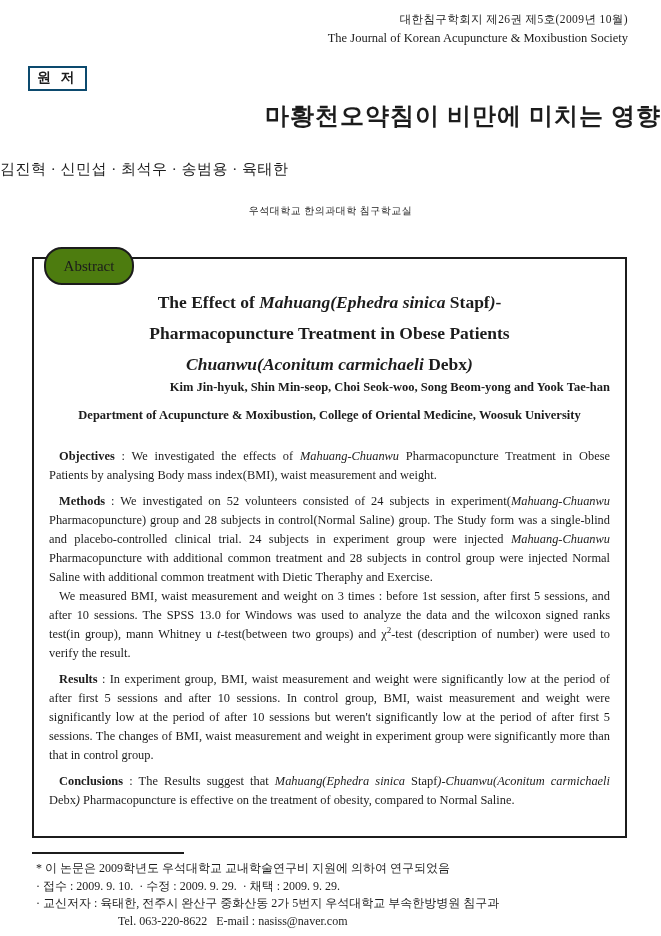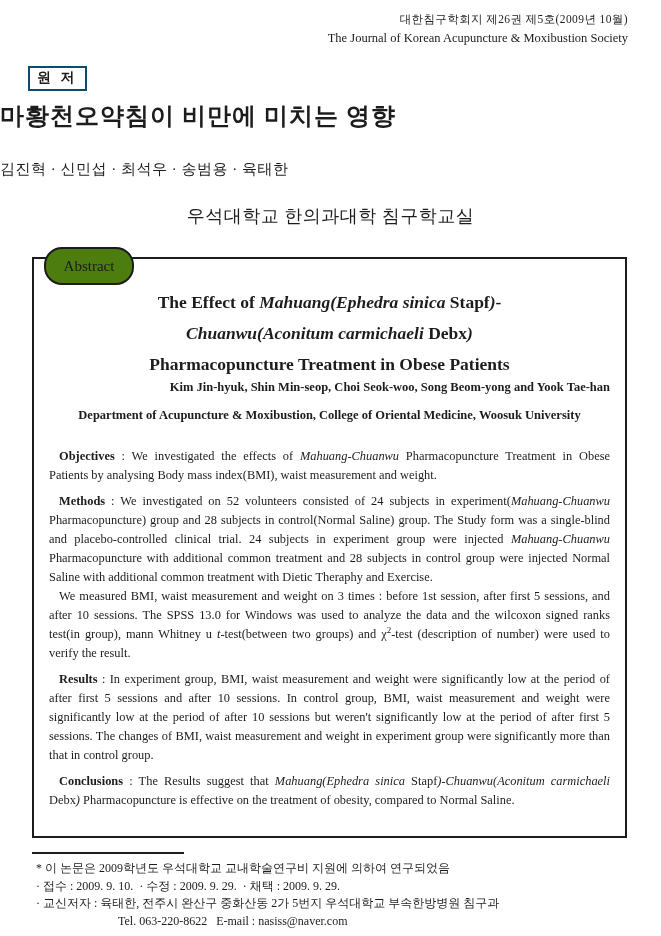--- a/index.html
+++ b/index.html
@@ -24,30 +24,30 @@
     position: absolute; left: 28px; top: 66px;
     border: 2px solid #0c4a6e;
     padding: 1px 7px 2px 7px;
     font-weight: bold; font-size: 14px; letter-spacing: 3px;
     background: #fff;
   }
 
   
   .title-kr {
     position: absolute; top: 100px; left: 0; right: 0;
-    margin: 0; text-align: left;
+    margin: 0; text-align: right;
     font-size: 24px; font-weight: bold; letter-spacing: 1px;
   }
   .authors-kr {
     position: absolute; top: 160px; left: 0; right: 0;
     font-size: 15px; letter-spacing: 0.5px;
   }
   .affil-kr {
     position: absolute; top: 204px; left: 0; right: 0;
-    text-align: center; font-size: 18px; letter-spacing: 0.5px;
+    text-align: center; font-size: 10px; letter-spacing: 0.5px;
   }
 
   
   .abstract-box {
     position: absolute; left: 32px; top: 257px;
     width: 595px; height: 581px;
     border: 2px solid #1c1c1c;
     box-sizing: border-box;
     background: #fff;
   }
@@ -100,22 +100,22 @@
   <h1 class="title-kr">마황천오약침이 비만에 미치는 영향</h1>
   <div class="authors-kr">김진혁 · 신민섭 · 최석우 · 송범용 · 육태한</div>
   <div class="affil-kr">우석대학교 한의과대학 침구학교실</div>
 
   <div class="abstract-pill">Abstract</div>
 
   <div class="abstract-box">
     <div class="abstract-content">
       <div class="etitle">
           <div>The Effect of <i>Mahuang(Ephedra sinica</i> Stapf<i>)</i>-</div>
+          <div>Pharmacopuncture Treatment in Obese Patients</div>
           <div><i>Chuanwu(Aconitum carmichaeli</i> Debx<i>)</i></div>
-          <div>Pharmacopuncture Treatment in Obese Patients</div>
         </div>
       <div class="eauthors">Kim Jin-hyuk, Shin Min-seop, Choi Seok-woo, Song Beom-yong and Yook Tae-han</div>
       <div class="eaffil">Department of Acupuncture &amp; Moxibustion, College of Oriental Medicine, Woosuk University</div>
       <div class="abs-body">
           <p class="abs-p gap"><b class="sec-label">Objectives</b> : We investigated the effects of <i>Mahuang-Chuanwu</i> Pharmacopuncture Treatment in Obese Patients by analysing Body mass index(BMI), waist measurement and weight.</p>
           <p class="abs-p gap"><b class="sec-label">Methods</b> : We investigated on 52 volunteers consisted of 24 subjects in experiment(<i>Mahuang-Chuanwu</i> Pharmacopuncture) group and 28 subjects in control(Normal Saline) group. The Study form was a single-blind and placebo-controlled clinical trial. 24 subjects in experiment group were injected <i>Mahuang-Chuanwu</i> Pharmacopuncture with additional common treatment and 28 subjects in control group were injected Normal Saline with additional common treatment with Dietic Theraphy and Exercise.</p>
           <p class="abs-p">We measured BMI, waist measurement and weight on 3 times : before 1st session, after first 5 sessions, and after 10 sessions. The SPSS 13.0 for Windows was used to analyze the data and the wilcoxon signed ranks test(in group), mann Whitney u <i>t</i>-test(between two groups) and χ<sup>2</sup>-test (description of number) were used to verify the result.</p>
           <p class="abs-p gap"><b class="sec-label">Results</b> : In experiment group, BMI, waist measurement and weight were significantly low at the period of after first 5 sessions and after 10 sessions. In control group, BMI, waist measurement and weight were significantly low at the period of after 10 sessions but weren't significantly low at the period of after first 5 sessions. The changes of BMI, waist measurement and weight in experiment group were significantly more than that in control group.</p>
           <p class="abs-p gap"><b class="sec-label">Conclusions</b> : The Results suggest that <i>Mahuang(Ephedra sinica</i> Stapf<i>)-Chuanwu(Aconitum carmichaeli</i> Debx<i>)</i> Pharmacopuncture is effective on the treatment of obesity, compared to Normal Saline.</p>
         </div>

